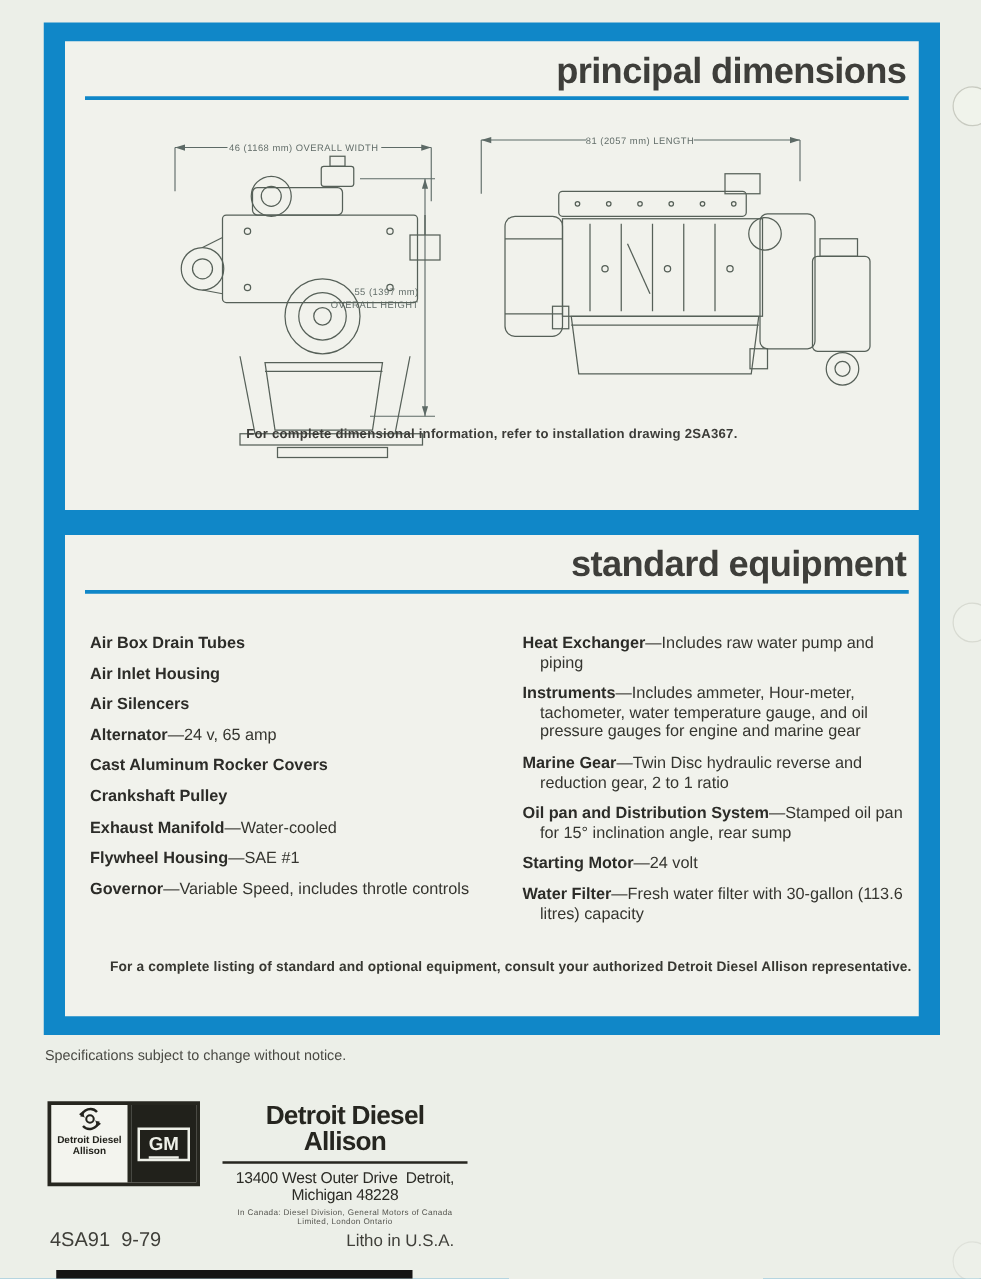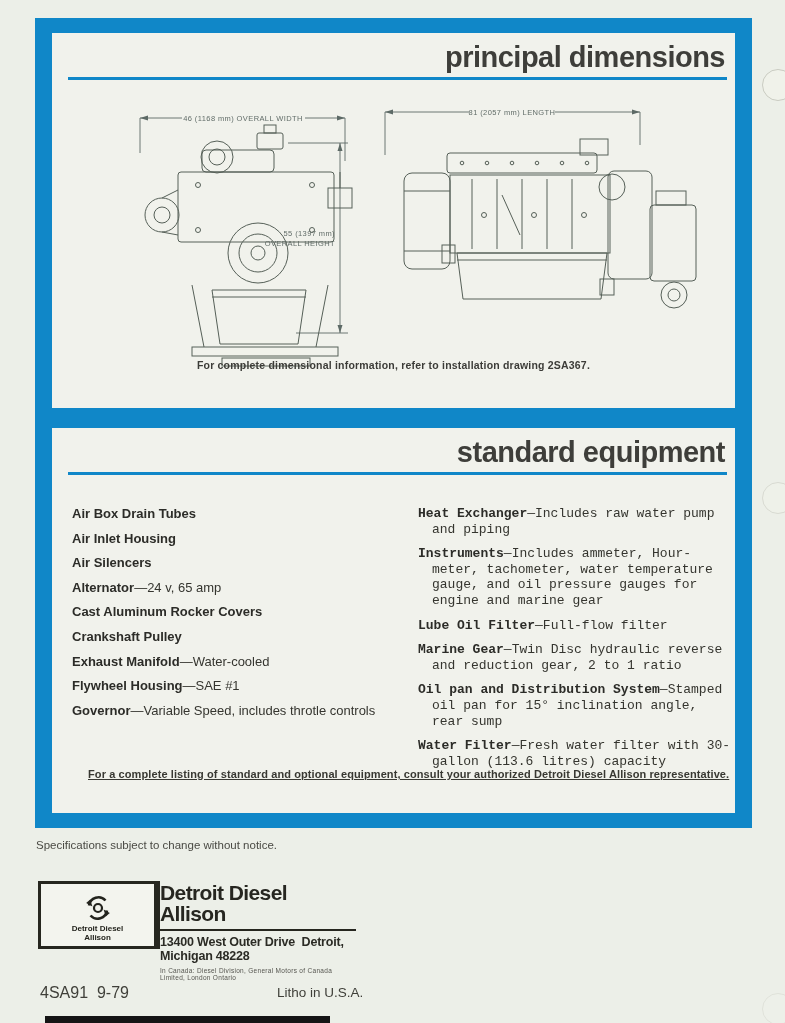--- a/index.html
+++ b/index.html
@@ -15,55 +15,55 @@
   .panel-dimensions{top:15px;height:375px;}
   .panel-equipment{top:410px;height:385px;}
   .section-title{
     margin:9px 10px 0 0;text-align:right;
     font-size:29px;font-weight:bold;letter-spacing:-0.5px;color:#3e3e3a;line-height:1.05;
   }
   .title-rule{height:3px;background:#1087c8;margin:5px 8px 0 16px;}
   
   .diagram-svg{position:absolute;left:0;top:62px;width:683px;height:280px;}
   .dim-note{
-    position:absolute;left:0;top:326px;width:100%;margin:0;text-align:center;
+    position:absolute;left:0;top:308px;width:100%;margin:0;text-align:center;
     font-size:10.5px;font-weight:bold;color:#3c3c38;letter-spacing:0.2px;
   }
   
   .eq-cols{position:absolute;left:0;top:78px;width:683px;}
   .eq-col{position:absolute;top:0;}
   .eq-col-left{left:20px;width:305px;}
-  .eq-col-right{left:366px;width:315px;font-family:Liberation Mono, monospace;}
+  .eq-col-right{left:366px;width:315px;}
   .eq{margin:0 0 9px 0;font-size:13px;line-height:1.2;color:#35352f;
       padding-left:14px;text-indent:-14px;}
   .eq b{color:#2c2c28;text-align:center;}
   .eq-note{
     position:absolute;left:36px;top:340px;margin:0;white-space:nowrap;
-    font-size:11px;font-weight:bold;color:#383832;letter-spacing:0.1px;text-decoration:underline;
+    font-size:11px;font-weight:bold;color:#383832;letter-spacing:0.1px;
   }
   
   .spec-note{position:absolute;left:36px;top:839px;margin:0;font-size:11.5px;color:#4a4a44;}
   .footer-brand{position:absolute;left:38px;top:881px;display:flex;}
   .logo-box{
     width:116px;height:62px;border:3px solid #26261f;background:#f3f4ee;
     display:flex;flex-shrink:0;
   }
   .logo-cell-dda{flex:1;border-right:3px solid #26261f;display:flex;flex-direction:column;
-    align-items:center;justify-content:flex-end;padding-bottom:3px;}
+    align-items:center;justify-content:flex-end;padding-bottom:20px;}
   .dda-arrows{margin-bottom:2px;}
   .dda-name{font-size:8px;font-weight:bold;line-height:1.1;text-align:center;color:#23231d;}
   .logo-cell-gm{width:52px;background:#21211b;display:flex;align-items:center;justify-content:center;}
   .gm-mark{border:2px solid #eef0e8;padding:3px 7px 2px 7px;}
   .gm-mark span{color:#eef0e8;font-weight:bold;font-size:15px;letter-spacing:0;
     border-bottom:2px solid #eef0e8;padding-bottom:1px;}
-  .brand-text{padding-top:1px;width:196px;}
+  .brand-text{margin-left:18px;padding-top:1px;width:196px;text-align:center;}
   .company-name{margin:0;font-size:21px;font-weight:bold;letter-spacing:-0.6px;color:#262620;line-height:1;}
   .division-line{margin:2px 0 0 0;font-size:14px;color:#33332d;letter-spacing:-0.2px;}
   .brand-rule{border:none;border-top:2px solid #26261f;margin:5px 0 4px 0;width:196px;}
-  .address-line{margin:0;font-size:12.5px;font-weight:bold;color:#2b2b25;letter-spacing:-0.2px;}
+  .address-line{margin:0;font-size:12.5px;font-weight:normal;color:#2b2b25;letter-spacing:-0.2px;}
   .canada-line{margin:4px 0 0 0;font-size:6.5px;color:#55554f;letter-spacing:0.3px;}
   .form-code{position:absolute;left:40px;top:984px;font-size:16px;color:#3f3f39;}
   .litho-line{position:absolute;left:277px;top:985px;font-size:13.5px;color:#3f3f39;}
   .pre{white-space:pre-wrap;}
   
   .scan-bar{position:absolute;left:45px;top:1016px;width:285px;height:7px;background:#151515;}
   .hole{position:absolute;width:30px;height:30px;border-radius:50%;
     border:1.5px solid #c7c9bf;background:#f1f3eb;}
   .hole-1{left:762px;top:69px;opacity:0.95;}
   .hole-2{left:762px;top:482px;opacity:0.55;}
@@ -193,23 +193,23 @@
         <p class="eq"><b>Alternator</b><span>—24 v, 65 amp</span></p>
         <p class="eq"><b>Cast Aluminum Rocker Covers</b><span></span></p>
         <p class="eq"><b>Crankshaft Pulley</b><span></span></p>
         <p class="eq"><b>Exhaust Manifold</b><span>—Water-cooled</span></p>
         <p class="eq"><b>Flywheel Housing</b><span>—SAE #1</span></p>
         <p class="eq"><b>Governor</b><span>—Variable Speed, includes throtle controls</span></p>
       </div>
       <div class="eq-col eq-col-right">
         <p class="eq"><b>Heat Exchanger</b><span>—Includes raw water pump and piping</span></p>
         <p class="eq"><b>Instruments</b><span>—Includes ammeter, Hour-meter, tachometer, water temperature gauge, and oil pressure gauges for engine and marine gear</span></p>
-        <p class="eq"><b>Lube Oil Filter</b><span>—Full-flow filter</span></p>
         <p class="eq"><b>Marine Gear</b><span>—Twin Disc hydraulic reverse and reduction gear, 2 to 1 ratio</span></p>
         <p class="eq"><b>Oil pan and Distribution System</b><span>—Stamped oil pan for 15° inclination angle, rear sump</span></p>
+        <p class="eq"><b>Starting Motor</b><span>—24 volt</span></p>
         <p class="eq"><b>Water Filter</b><span>—Fresh water filter with 30-gallon (113.6 litres) capacity</span></p>
       </div>
     </div>
 
     <p class="eq-note">For a complete listing of standard and optional equipment, consult your authorized Detroit Diesel Allison representative.</p>
   </div>
 </div>
 
 <p class="spec-note">Specifications subject to change without notice.</p>
 
@@ -223,20 +223,25 @@
         </g>
         <polygon points="3.2,10 9.4,13.6 7.2,6.6" fill="#23231d"></polygon>
         <polygon points="26.8,20 20.6,16.4 22.8,23.4" fill="#23231d"></polygon>
         <circle cx="15" cy="15" r="4" stroke="#23231d" stroke-width="2.2" fill="none"></circle>
       </svg>
       <div class="dda-name">
         <div>Detroit Diesel</div>
         <div>Allison</div>
       </div>
     </div>
+    <div class="logo-cell-gm">
+      <div class="gm-mark">
+        <span>GM</span>
+      </div>
+    </div>
   </div>
   <div class="brand-text">
     <p class="company-name">Detroit Diesel Allison</p>
     <hr class="brand-rule">
     <p class="address-line pre">13400 West Outer Drive  Detroit, Michigan 48228</p>
     <p class="canada-line">In Canada: Diesel Division, General Motors of Canada Limited, London Ontario</p>
   </div>
 </div>
 
 <span class="form-code pre">4SA91  9-79</span>

